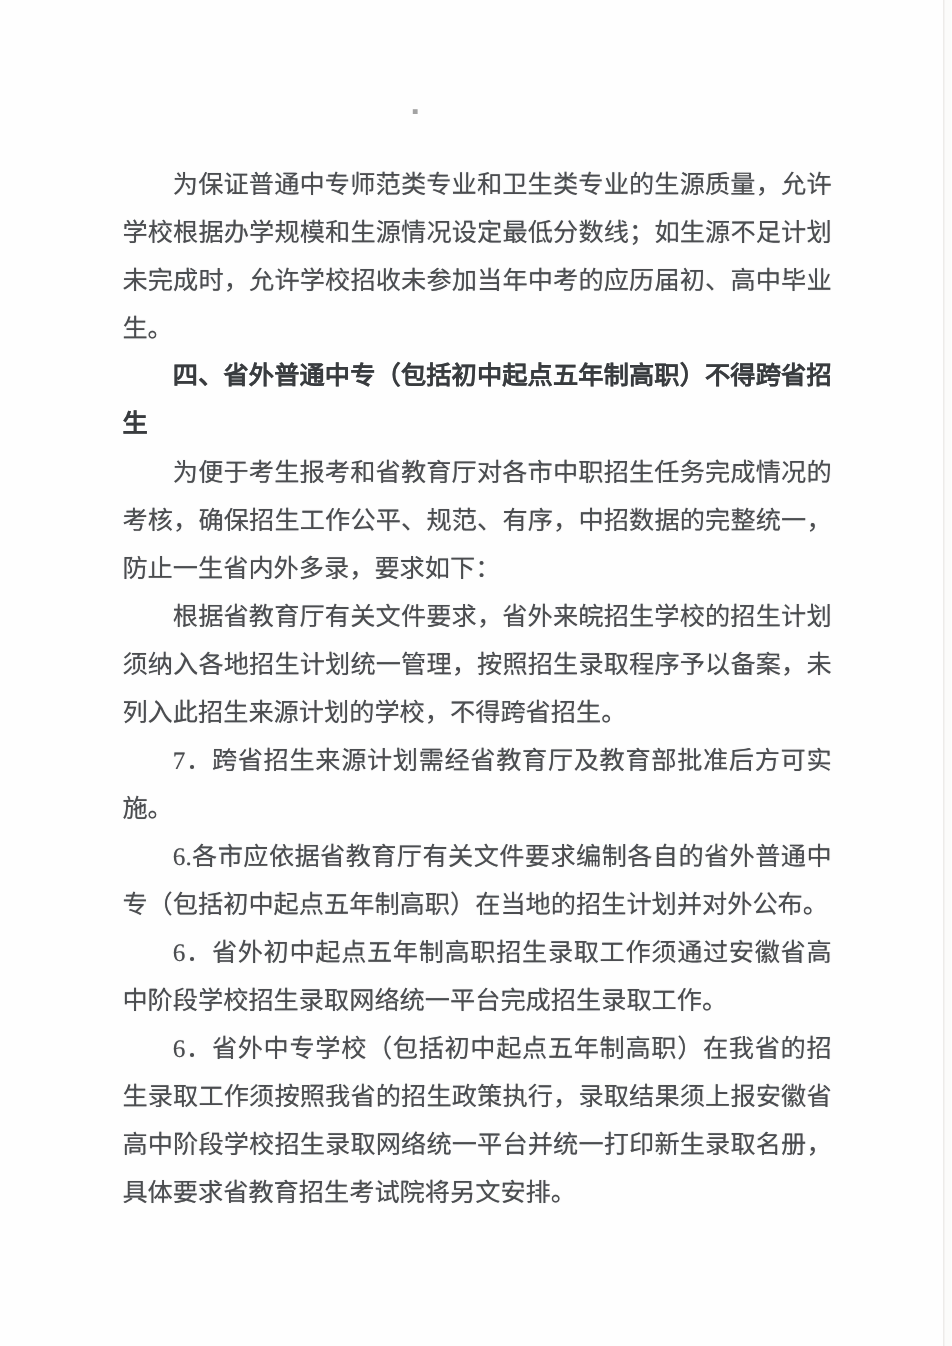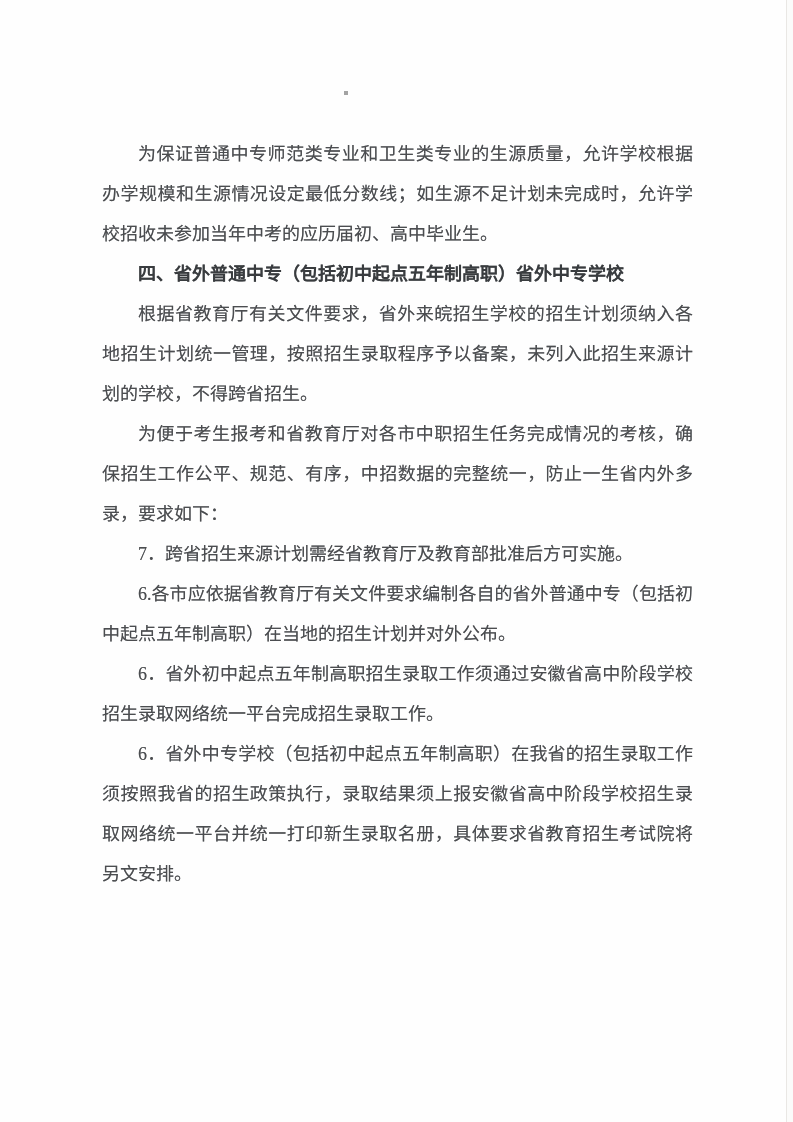--- a/index.html
+++ b/index.html
@@ -44,21 +44,21 @@
     width: 4px;
     height: 4px;
     background: var(--speck, #8c8c8c);
     opacity: 0.8;
   }
   .content {
     position: absolute;
     left: 102px;
     top: 134px;
     width: 591px;
-    font-size: 18px;
+    font-size: 21px;
     line-height: 40px;
     color: var(--body-text, #4b4d50);
     text-align: justify;
     text-justify: inter-ideograph;
     word-break: break-all;
   }
   .content p {
     margin: 0;
     padding: 0;
     text-indent: 2em;
@@ -74,21 +74,21 @@
 </head>
 <body>
 
 <div class="page">
   <div class="edge-fade"></div>
   <div class="edge-line"></div>
   <div class="speck"></div>
 
   <div class="content">
     <p>为保证普通中专师范类专业和卫生类专业的生源质量，允许学校根据办学规模和生源情况设定最低分数线；如生源不足计划未完成时，允许学校招收未参加当年中考的应历届初、高中毕业生。</p>
-    <p class="heading">四、省外普通中专（包括初中起点五年制高职）省外中专学校</p>
+    <p class="heading">四、省外普通中专（包括初中起点五年制高职）不得跨省招生</p>
+    <p>为便于考生报考和省教育厅对各市中职招生任务完成情况的考核，确保招生工作公平、规范、有序，中招数据的完整统一，防止一生省内外多录，要求如下：</p>
     <p>根据省教育厅有关文件要求，省外来皖招生学校的招生计划须纳入各地招生计划统一管理，按照招生录取程序予以备案，未列入此招生来源计划的学校，不得跨省招生。</p>
-    <p>为便于考生报考和省教育厅对各市中职招生任务完成情况的考核，确保招生工作公平、规范、有序，中招数据的完整统一，防止一生省内外多录，要求如下：</p>
     <p>7．跨省招生来源计划需经省教育厅及教育部批准后方可实施。</p>
     <p>6.各市应依据省教育厅有关文件要求编制各自的省外普通中专（包括初中起点五年制高职）在当地的招生计划并对外公布。</p>
     <p>6．省外初中起点五年制高职招生录取工作须通过安徽省高中阶段学校招生录取网络统一平台完成招生录取工作。</p>
     <p>6．省外中专学校（包括初中起点五年制高职）在我省的招生录取工作须按照我省的招生政策执行，录取结果须上报安徽省高中阶段学校招生录取网络统一平台并统一打印新生录取名册，具体要求省教育招生考试院将另文安排。</p>
   </div>
 </div>
 
 </body></html>

